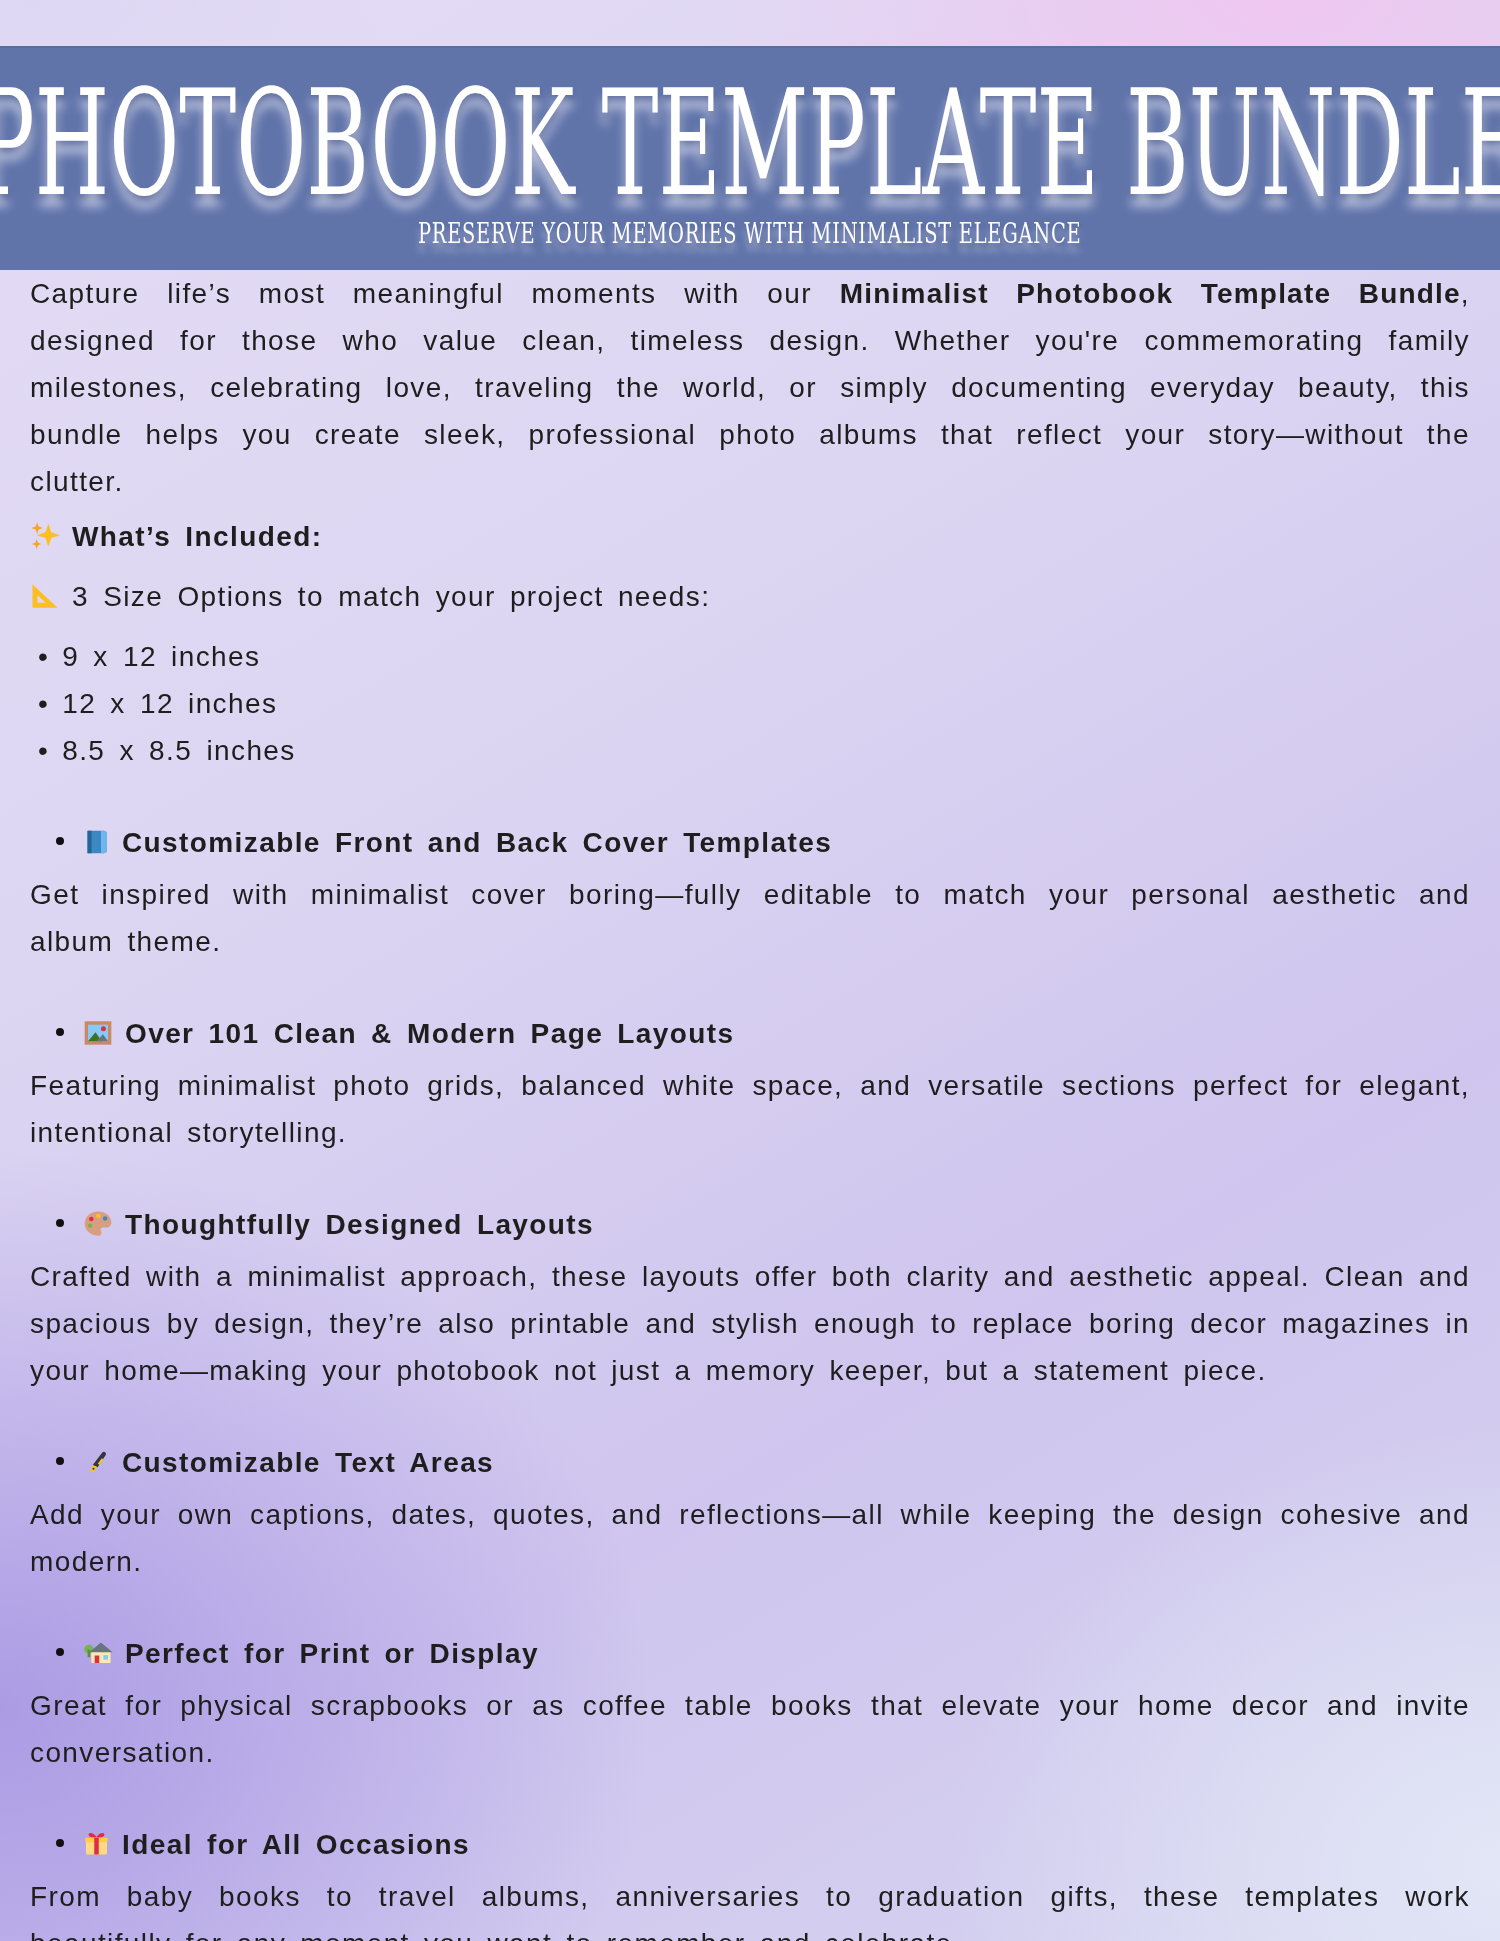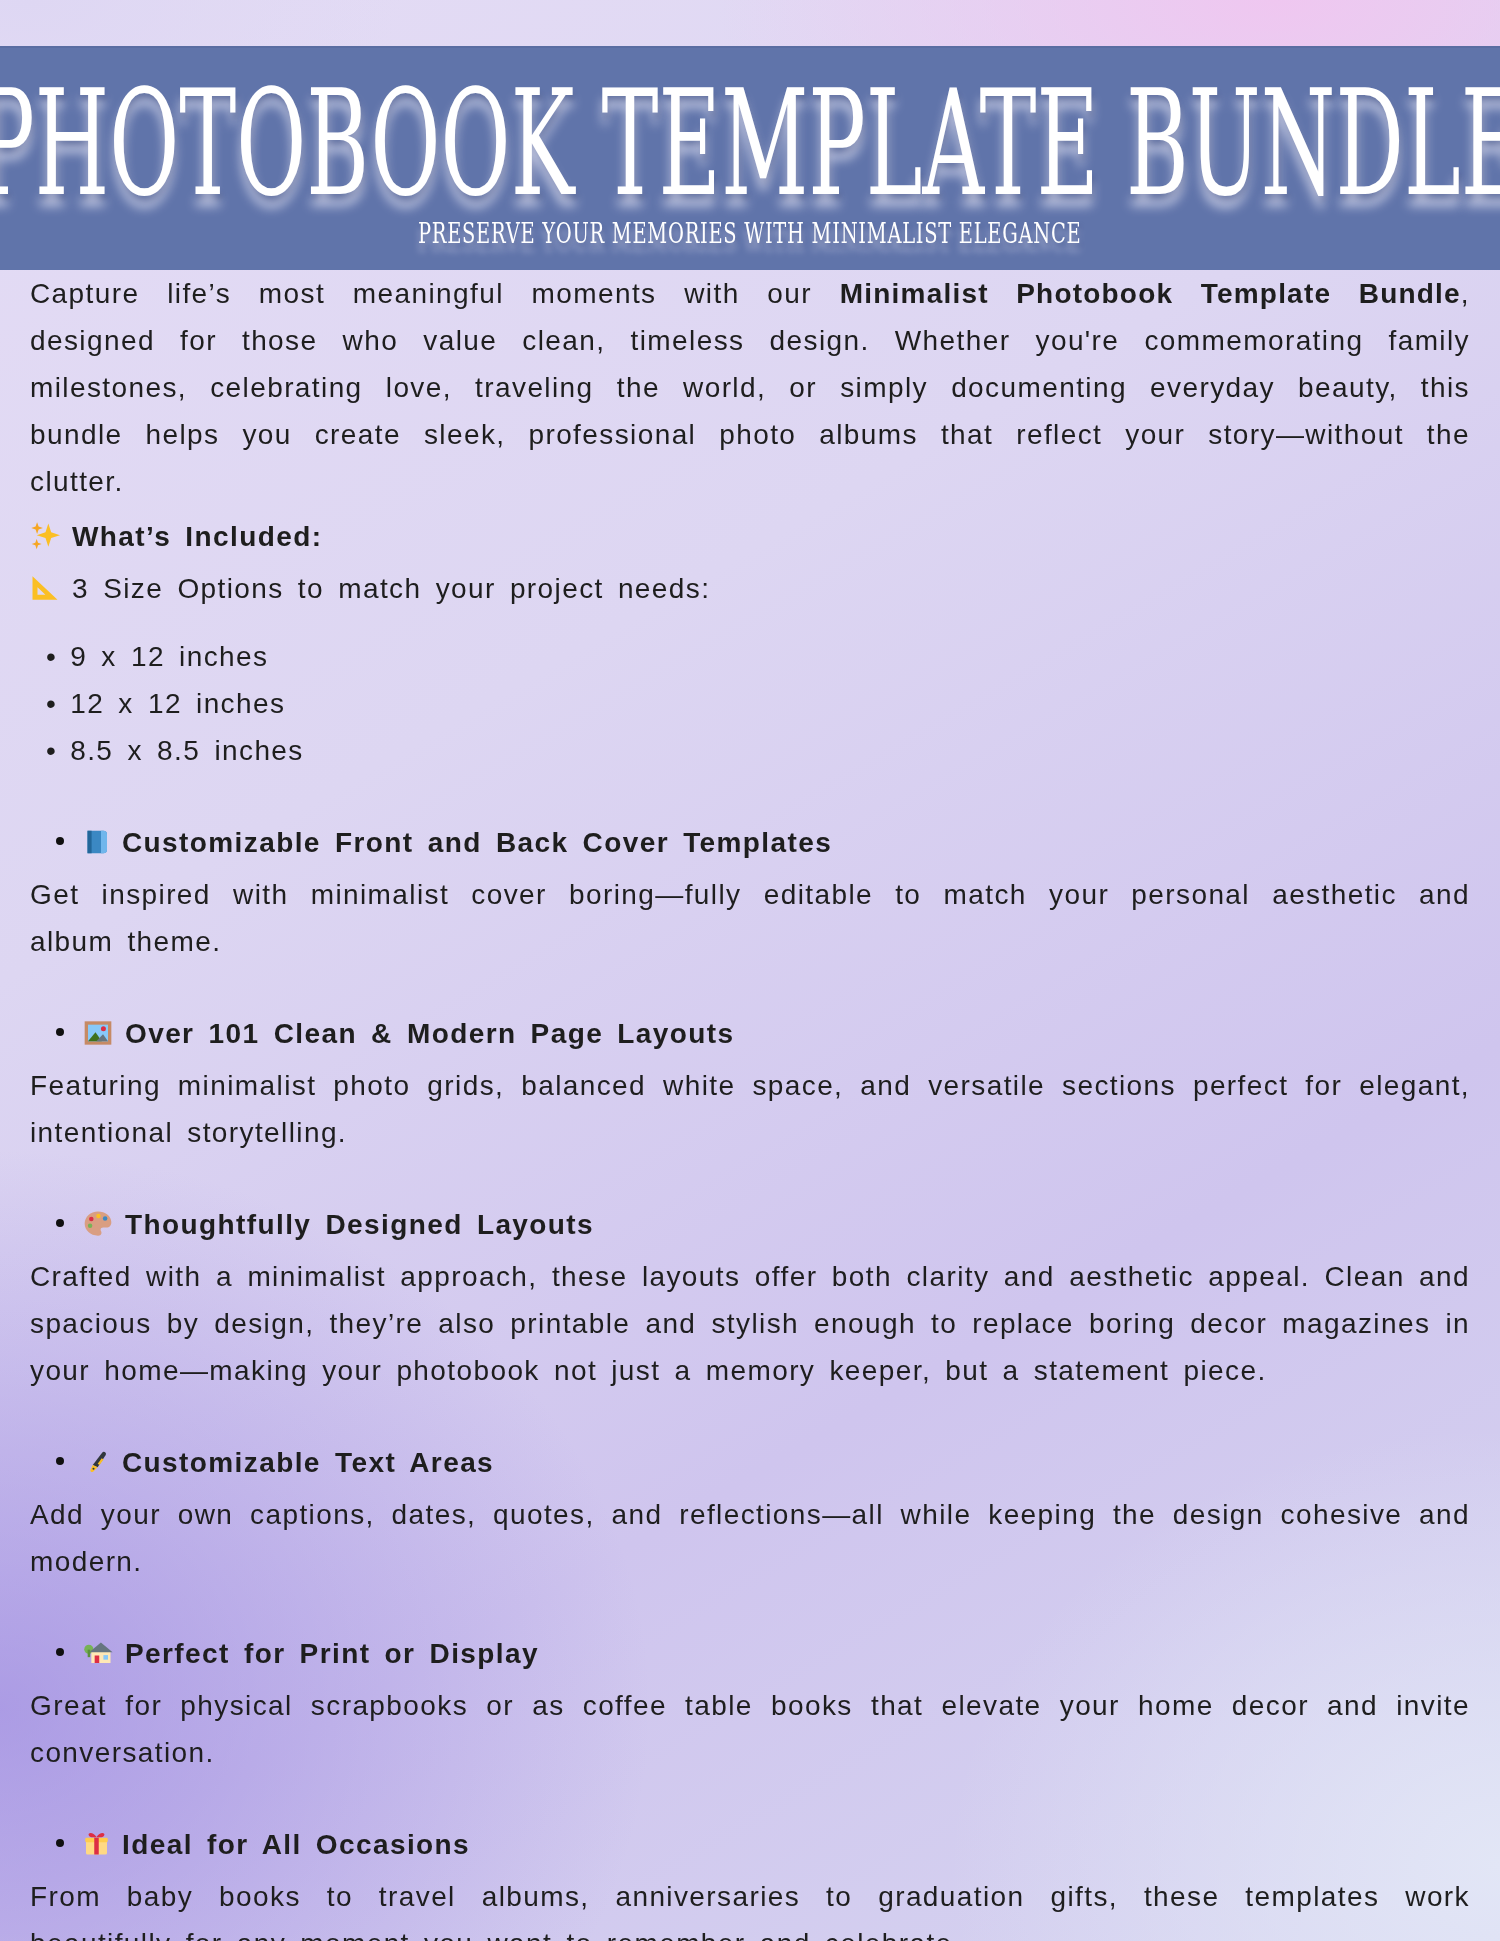--- a/index.html
+++ b/index.html
@@ -66,30 +66,30 @@
     font-size: 28px;
     line-height: 47px;
     letter-spacing: 1.4px;
     word-spacing: 5px;
   }
   .content p { margin: 0; }
   .justify { text-align: justify; }
   .intro { margin-top: 15px; }
   .intro b { letter-spacing: 1.2px; }
 
-  .line { display: block; }
+  .line { display: block; margin-top: 8px; }
   .included-line { margin-top: 8px; font-weight: bold; }
 
   .emoji {
     display: inline-block;
     vertical-align: -5px;
     margin-right: 12px;
   }
 
-  ul.size-list { list-style: none; margin: 16px; padding: 0; }
+  ul.size-list { list-style: none; margin: 8px; padding: 0; }
   ul.size-list li::before { content: "\2022"; padding-right: 13px; }
 
   .feature { margin-top: 45px; }
   .feature-heading { font-weight: bold; padding-left: 26px; }
   .dot {
     display: inline-block;
     width: 8px; height: 8px;
     border-radius: 50%;
     background: #101010;
     vertical-align: 7px;

